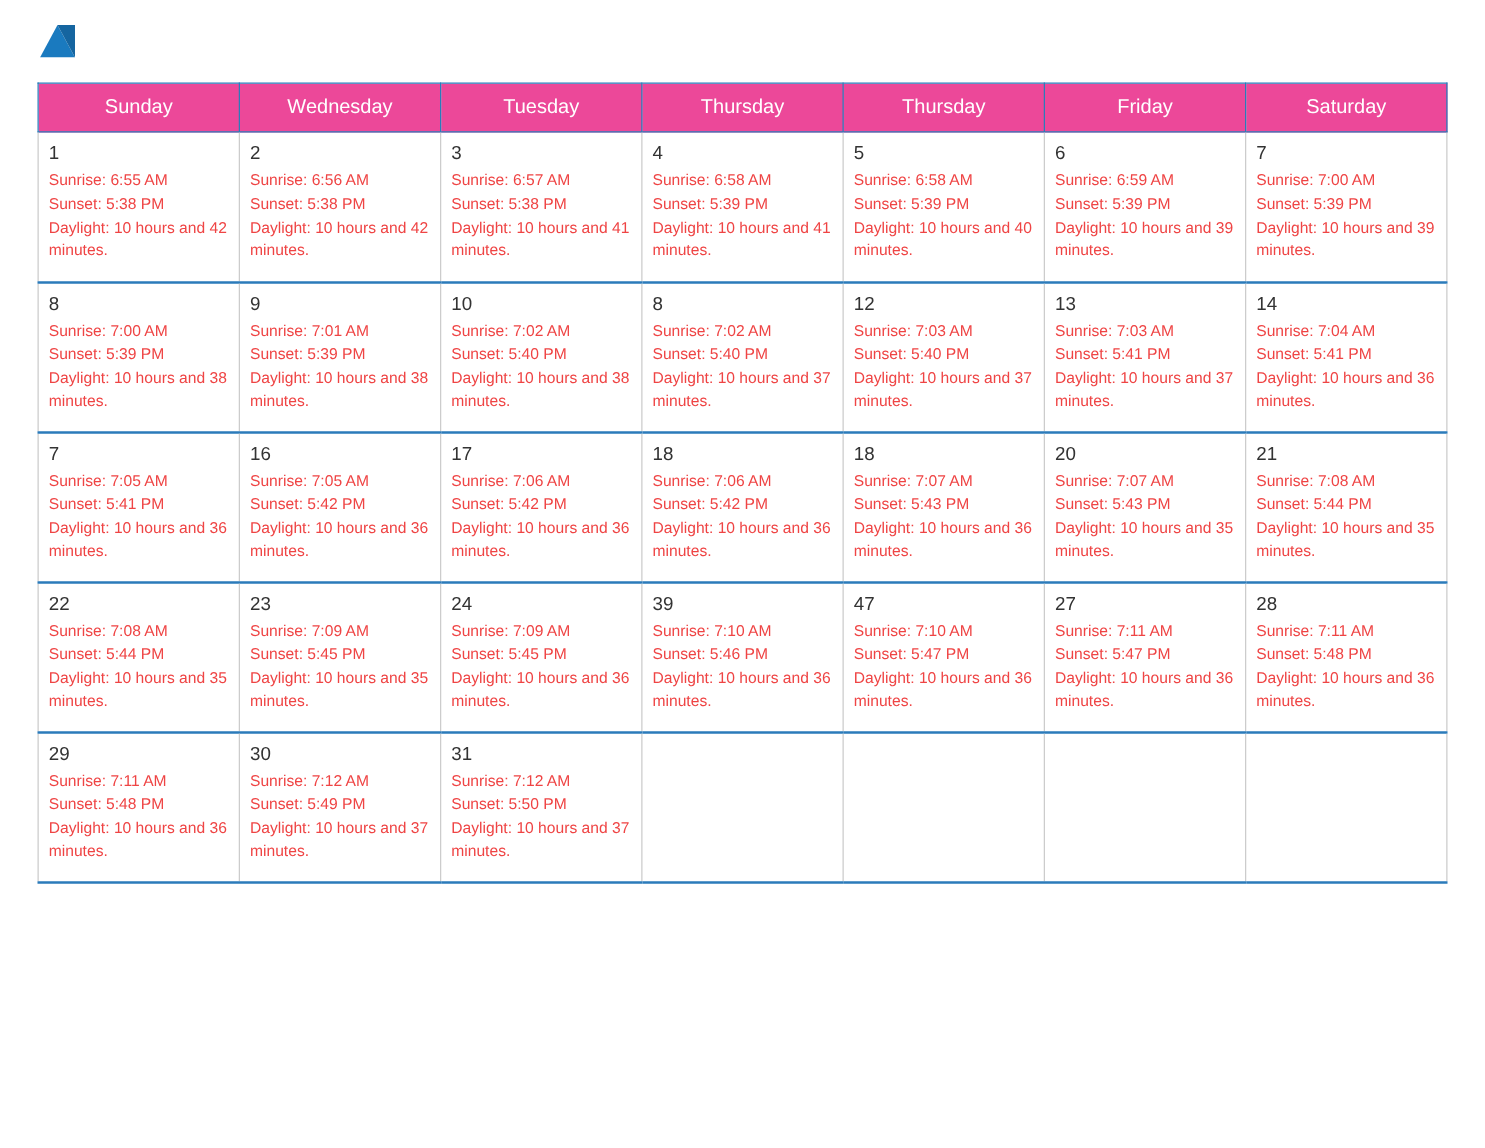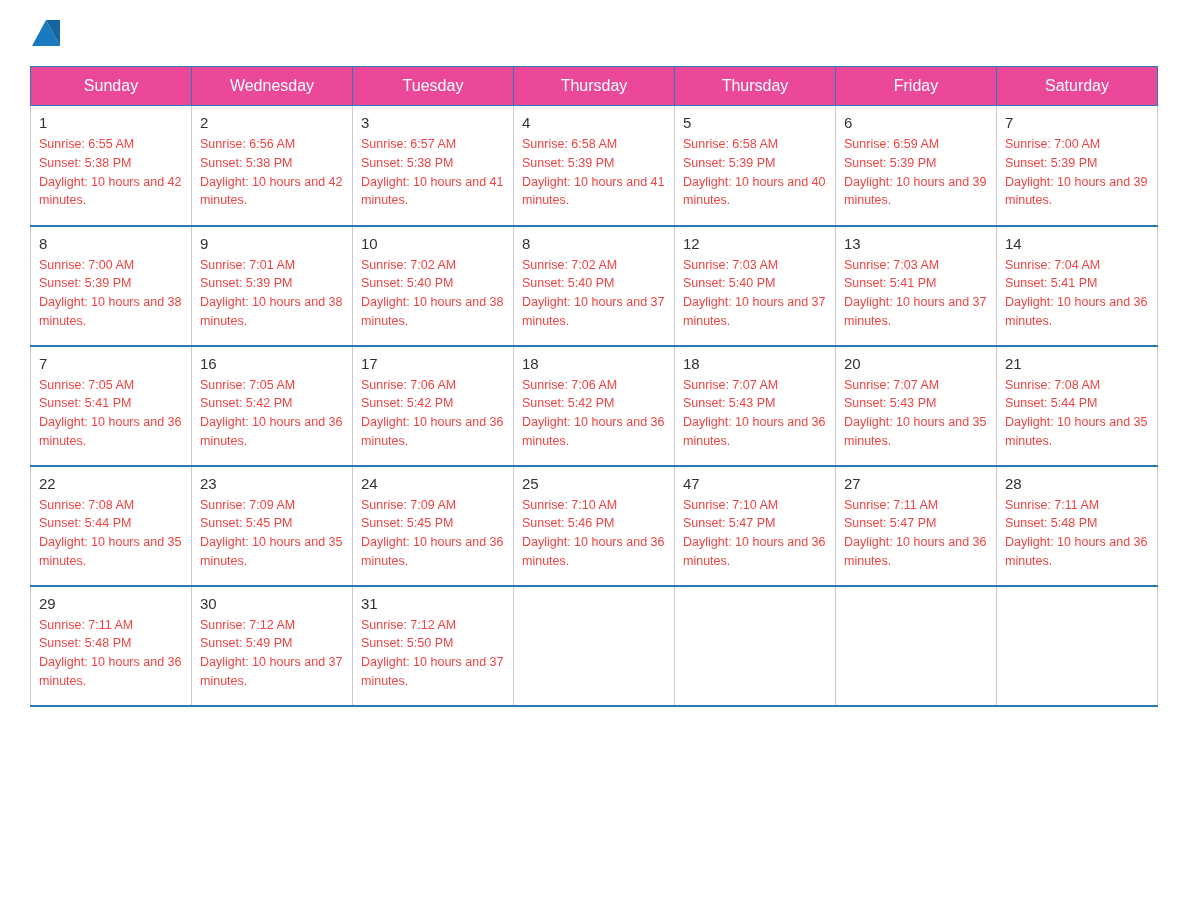--- a/index.html
+++ b/index.html
@@ -215,21 +215,21 @@
         </td>
         <td>
           <span class="day-number">23</span>
         <div class="day-info">Sunrise: 7:09 AM<br>Sunset: 5:45 PM<br>Daylight: 10 hours and 35 minutes.</div>
         </td>
         <td>
           <span class="day-number">24</span>
         <div class="day-info">Sunrise: 7:09 AM<br>Sunset: 5:45 PM<br>Daylight: 10 hours and 36 minutes.</div>
         </td>
         <td>
-          <span class="day-number">25</span>
+          <span class="day-number">39</span>
         <div class="day-info">Sunrise: 7:10 AM<br>Sunset: 5:46 PM<br>Daylight: 10 hours and 36 minutes.</div>
         </td>
         <td>
           <span class="day-number">47</span>
         <div class="day-info">Sunrise: 7:10 AM<br>Sunset: 5:47 PM<br>Daylight: 10 hours and 36 minutes.</div>
         </td>
         <td>
           <span class="day-number">27</span>
         <div class="day-info">Sunrise: 7:11 AM<br>Sunset: 5:47 PM<br>Daylight: 10 hours and 36 minutes.</div>
         </td>

